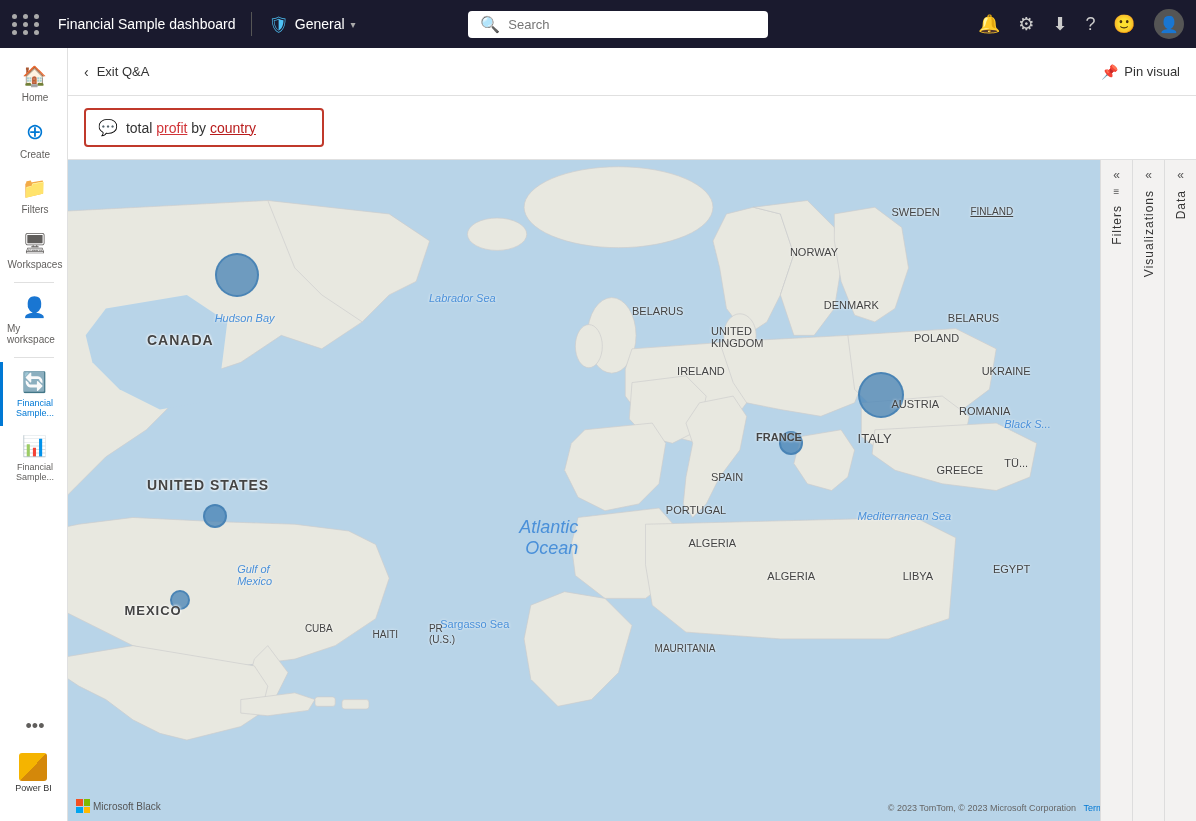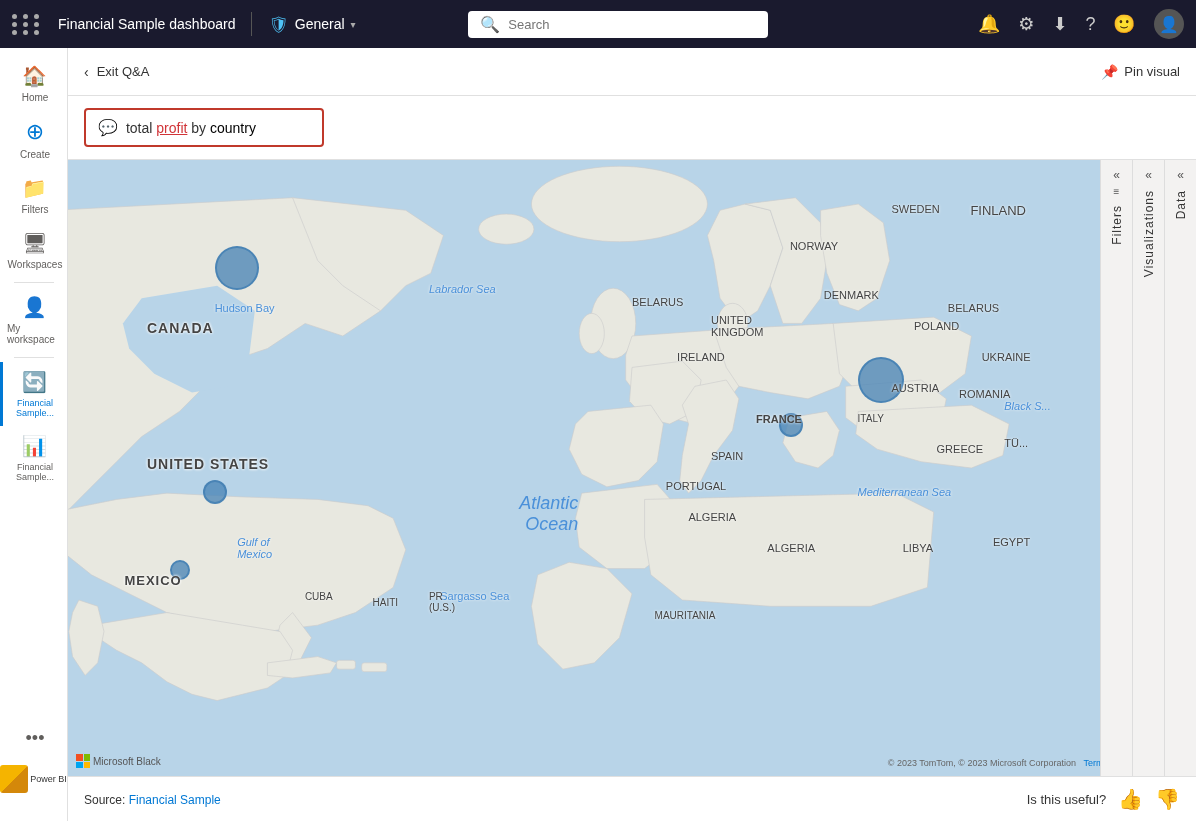--- a/index.html
+++ b/index.html
@@ -159,21 +159,21 @@
       <span style="font-size:9px;text-align:center;">Financial Sample...</span>
     </div>
     <div class="sidebar-item">
       <span class="s-icon">📊</span>
       <span style="font-size:9px;text-align:center;">Financial Sample...</span>
     </div>
     <div class="sidebar-bottom-logo">
       <div class="sidebar-item sidebar-more">
         <span style="font-size:18px;">•••</span>
       </div>
-      <div style="margin-top:auto;padding:8px 0;display:flex;flex-direction:row;align-items:center;gap:2px;">
+      <div style="margin-top:auto;padding:8px 0;display:flex;flex-direction:column;align-items:center;gap:2px;">
         <div style="width:28px;height:28px;background:linear-gradient(135deg,#f5b400 50%,#d4880a 50%);border-radius:3px;"></div>
         <span style="font-size:9px;color:#333;">Power BI</span>
       </div>
     </div>
   </div>
 
   <div class="content-area">
 
     <div class="qa-header">
       <div class="exit-qa">
@@ -183,21 +183,21 @@
       <div class="pin-visual">
         <span style="font-size:14px;">📌</span>
         <span>Pin visual</span>
       </div>
     </div>
 
     <div class="qa-input-area">
       <div class="qa-input-box">
         <span style="font-size:16px;color:#666;">💬</span>
         <span style="font-size:14px;color:#333;">
-          total <span style="color:#d13438;text-decoration:underline;">profit</span> by <span style="color:#000000;">country</span>
+          total <span style="color:#d13438;text-decoration:underline;">profit</span> by <span style="color:#b91c1c;text-decoration:underline;">country</span>
         </span>
       </div>
     </div>
 
     <div style="flex:1;display:flex;position:relative;overflow:hidden;">
 
       <div class="map-container">
 
         <svg viewBox="0 0 980 490" preserveAspectRatio="xMidYMid slice" style="position:absolute;top:0;left:0;width:100%;height:100%;">
 
@@ -268,42 +268,42 @@
         <div style="position:absolute;top:65%;left:9%;width:20px;height:20px;border-radius:50%;background:rgba(70,130,180,0.75);border:2px solid rgba(70,130,180,0.9);"></div>
         <div style="position:absolute;top:32%;left:70%;width:46px;height:46px;border-radius:50%;background:rgba(70,130,180,0.75);border:2px solid rgba(70,130,180,0.9);"></div>
         <div style="position:absolute;top:41%;left:63%;width:24px;height:24px;border-radius:50%;background:rgba(70,130,180,0.75);border:2px solid rgba(70,130,180,0.9);"></div>
 
         <div style="position:absolute;top:26%;left:7%;font-size:14px;font-weight:700;letter-spacing:1px;color:#444;text-shadow:0 0 3px #fff,0 0 3px #fff;pointer-events:none;">CANADA</div>
         <div style="position:absolute;top:48%;left:7%;font-size:14px;font-weight:700;letter-spacing:1px;color:#444;text-shadow:0 0 3px #fff,0 0 3px #fff;pointer-events:none;">UNITED STATES</div>
         <div style="position:absolute;top:67%;left:5%;font-size:13px;font-weight:700;letter-spacing:1px;color:#444;text-shadow:0 0 3px #fff,0 0 3px #fff;pointer-events:none;">MEXICO</div>
         <div style="position:absolute;top:22%;left:50%;font-size:11px;color:#444;text-shadow:0 0 3px #fff;pointer-events:none;">BELARUS</div>
         <div style="position:absolute;top:7%;left:73%;font-size:11px;color:#444;text-shadow:0 0 3px #fff;pointer-events:none;">SWEDEN</div>
         <div style="position:absolute;top:13%;left:64%;font-size:11px;color:#444;text-shadow:0 0 3px #fff;pointer-events:none;text-align:center;">NORWAY</div>
-        <div style="position:absolute;top:7%;left:80%;font-size:13px;color:#444;text-shadow:0 0 3px #fff;pointer-events:none;">FINLAND</div>
+        <div style="position:absolute;top:7%;left:80%;font-size:10px;color:#444;text-shadow:0 0 3px #fff;pointer-events:none;text-decoration:underline;">FINLAND</div>
         <div style="position:absolute;top:21%;left:67%;font-size:11px;color:#444;text-shadow:0 0 3px #fff;pointer-events:none;">DENMARK</div>
         <div style="position:absolute;top:25%;left:57%;font-size:11px;color:#444;text-shadow:0 0 3px #fff;pointer-events:none;">UNITED<br>KINGDOM</div>
         <div style="position:absolute;top:31%;left:54%;font-size:11px;color:#444;text-shadow:0 0 3px #fff;pointer-events:none;">IRELAND</div>
         <div style="position:absolute;top:23%;left:78%;font-size:11px;color:#444;text-shadow:0 0 3px #fff;pointer-events:none;">BELARUS</div>
         <div style="position:absolute;top:31%;left:81%;font-size:11px;color:#444;text-shadow:0 0 3px #fff;pointer-events:none;">UKRAINE</div>
         <div style="position:absolute;top:26%;left:75%;font-size:11px;color:#444;text-shadow:0 0 3px #fff;pointer-events:none;">POLAND</div>
         <div style="position:absolute;top:36%;left:73%;font-size:11px;color:#444;text-shadow:0 0 3px #fff;pointer-events:none;">AUSTRIA</div>
         <div style="position:absolute;top:37%;left:79%;font-size:11px;color:#444;text-shadow:0 0 3px #fff;pointer-events:none;">ROMANIA</div>
         <div style="position:absolute;top:41%;left:61%;font-size:11px;font-weight:600;color:#444;text-shadow:0 0 3px #fff;pointer-events:none;">FRANCE</div>
-        <div style="position:absolute;top:41%;left:70%;font-size:10px;color:#444;text-shadow:0 0 3px #fff;pointer-events:none;text-align:center;">ITALY</div>
+        <div style="position:absolute;top:41%;left:70%;font-size:13px;color:#444;text-shadow:0 0 3px #fff;pointer-events:none;text-align:center;">ITALY</div>
         <div style="position:absolute;top:47%;left:57%;font-size:11px;color:#444;text-shadow:0 0 3px #fff;pointer-events:none;">SPAIN</div>
         <div style="position:absolute;top:52%;left:53%;font-size:11px;color:#444;text-shadow:0 0 3px #fff;pointer-events:none;">PORTUGAL</div>
         <div style="position:absolute;top:46%;left:77%;font-size:11px;color:#444;text-shadow:0 0 3px #fff;pointer-events:none;">GREECE</div>
         <div style="position:absolute;top:45%;left:83%;font-size:11px;color:#444;text-shadow:0 0 3px #fff;pointer-events:none;">TÜ...</div>
         <div style="position:absolute;top:57%;left:55%;font-size:11px;color:#444;text-shadow:0 0 3px #fff;pointer-events:none;">ALGERIA</div>
         <div style="position:absolute;top:62%;left:62%;font-size:11px;color:#444;text-shadow:0 0 3px #fff;pointer-events:none;">ALGERIA</div>
         <div style="position:absolute;top:62%;left:74%;font-size:11px;color:#444;text-shadow:0 0 3px #fff;pointer-events:none;">LIBYA</div>
         <div style="position:absolute;top:61%;left:82%;font-size:11px;color:#444;text-shadow:0 0 3px #fff;pointer-events:none;">EGYPT</div>
         <div style="position:absolute;top:73%;left:52%;font-size:10px;color:#444;text-shadow:0 0 3px #fff;pointer-events:none;">MAURITANIA</div>
 
-        <div style="position:absolute;top:23%;left:13%;font-size:11px;color:#4a90d9;text-shadow:0 0 3px #fff;pointer-events:none;">Hudson Bay</div>
+        <div style="position:absolute;top:23%;left:13%;font-size:11px;color:#4a90d9;font-style:italic;text-shadow:0 0 3px #fff;pointer-events:none;">Hudson Bay</div>
         <div style="position:absolute;top:20%;left:32%;font-size:11px;color:#4a90d9;font-style:italic;text-shadow:0 0 3px #fff;pointer-events:none;">Labrador Sea</div>
         <div style="position:absolute;top:54%;left:40%;font-size:18px;color:#4a90d9;font-style:italic;font-weight:400;text-shadow:0 0 3px #b8d4e8;pointer-events:none;text-align:right;">Atlantic<br>Ocean</div>
         <div style="position:absolute;top:63%;left:33%;font-size:11px;color:#4a90d9;text-shadow:0 0 3px #fff;pointer-events:none;margin-top:42px;">Sargasso Sea</div>
         <div style="position:absolute;top:61%;left:15%;font-size:11px;color:#4a90d9;font-style:italic;text-shadow:0 0 3px #fff;pointer-events:none;">Gulf of<br>Mexico</div>
         <div style="position:absolute;top:53%;left:70%;font-size:11px;color:#4a90d9;font-style:italic;text-shadow:0 0 3px #fff;pointer-events:none;">Mediterranean Sea</div>
         <div style="position:absolute;top:39%;left:83%;font-size:11px;color:#4a90d9;font-style:italic;text-shadow:0 0 3px #fff;pointer-events:none;">Black S...</div>
 
         <div style="position:absolute;top:70%;left:21%;font-size:10px;color:#444;text-shadow:0 0 3px #fff;pointer-events:none;">CUBA</div>
         <div style="position:absolute;top:71%;left:27%;font-size:10px;color:#444;text-shadow:0 0 3px #fff;pointer-events:none;">HAITI</div>
         <div style="position:absolute;top:70%;left:32%;font-size:10px;color:#444;text-shadow:0 0 3px #fff;pointer-events:none;">PR<br>(U.S.)</div>
@@ -338,25 +338,15 @@
           </div>
 
           <div style="width:32px;background:#f3f2f1;border-left:1px solid #ddd;display:flex;flex-direction:column;align-items:center;padding-top:8px;cursor:pointer;">
             <span style="font-size:12px;color:#555;">«</span>
             <div class="vertical-text" style="writing-mode:vertical-rl;transform:rotate(180deg);font-size:12px;color:#333;letter-spacing:1px;padding:8px 0;">Data</div>
           </div>
         </div>
       </div>
     </div>
 
-    <div class="footer-area">
-      <div>
-        <span style="font-size:12px;color:#333;">Source: </span><a href="#" style="font-size:12px;color:#0078d4;text-decoration:none;">Financial Sample</a>
-      </div>
-      <div class="useful-area">
-        <span style="font-size:13px;color:#333;">Is this useful?</span>
-        <button class="thumb-btn">👍</button>
-        <button class="thumb-btn" style="color:#c00;">👎</button>
-      </div>
-    </div>
 
   </div>
 </div>
 
 </body></html>

